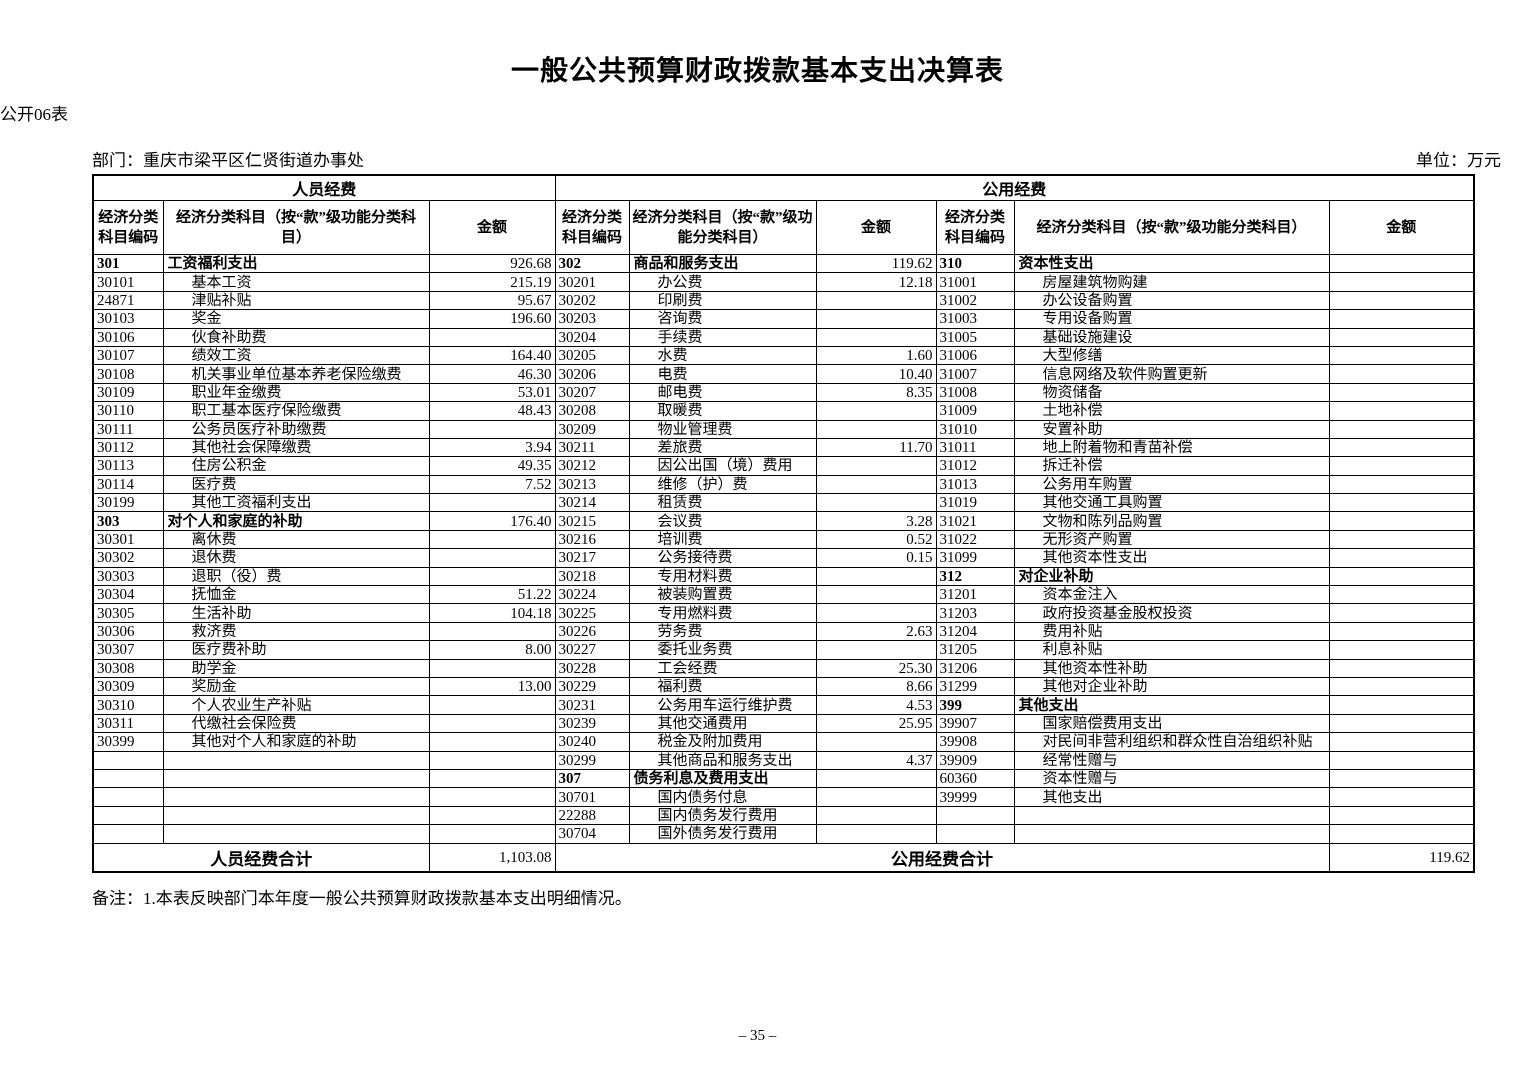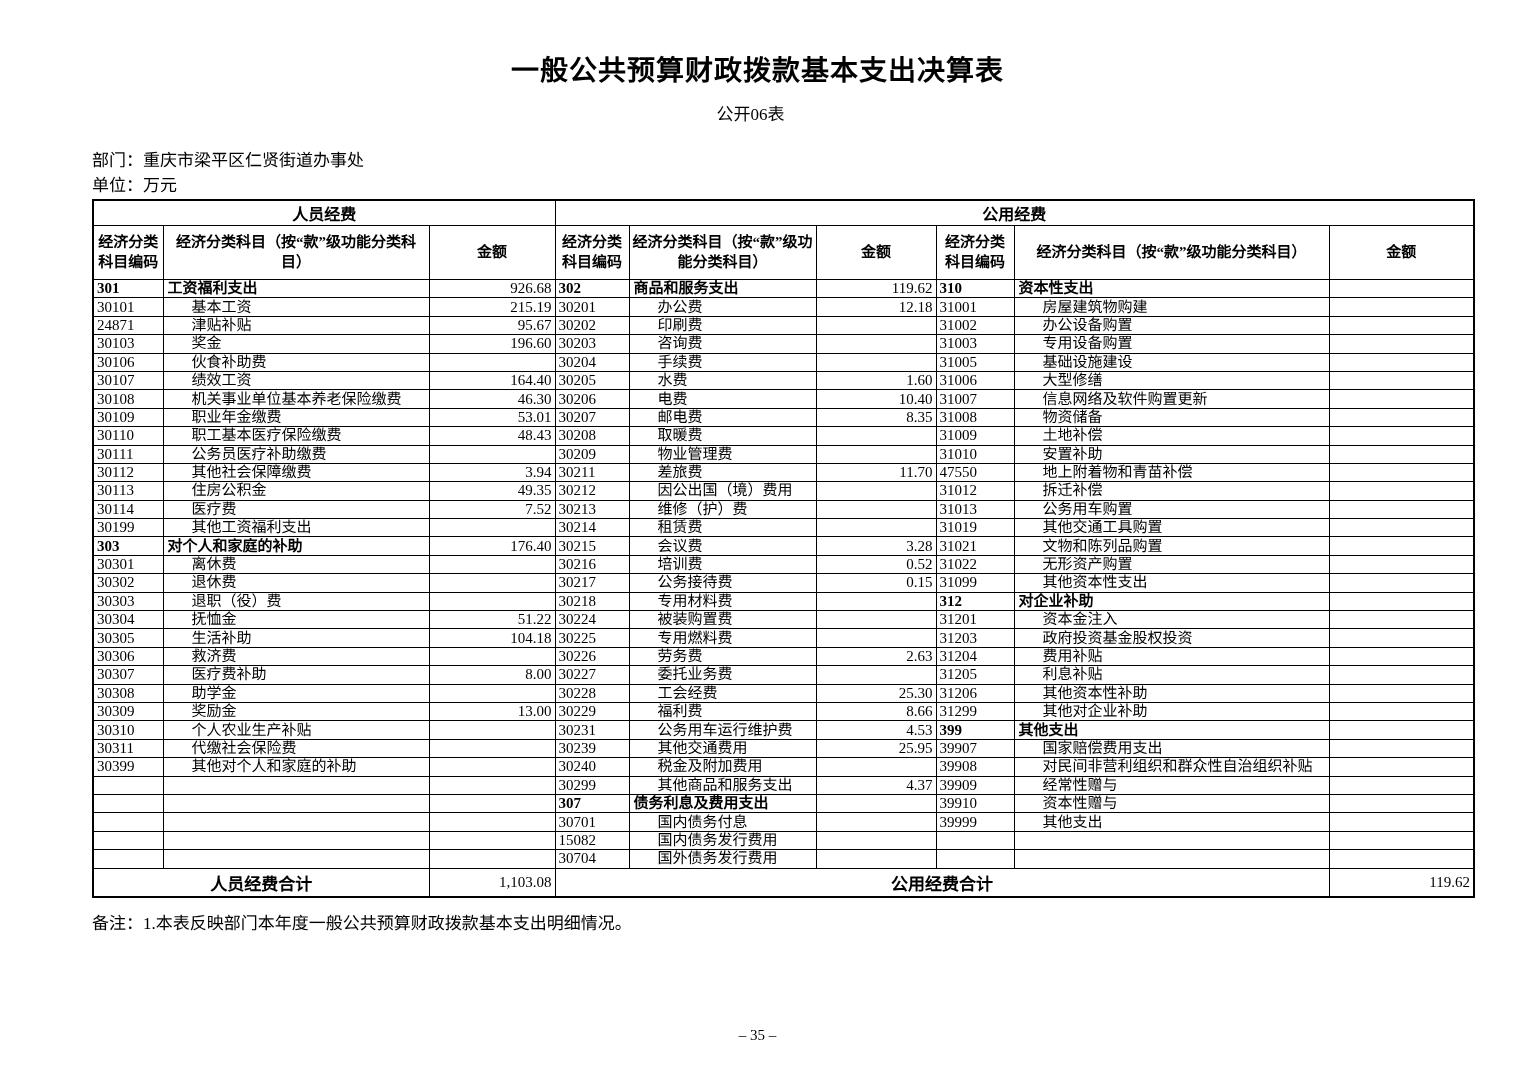--- a/index.html
+++ b/index.html
@@ -3,23 +3,23 @@
 <meta charset="utf-8">
 <style>
   * { box-sizing: border-box; }
   html,body { margin:0; padding:0; }
   body {
     width:1515px; height:1069px; overflow:hidden; position:relative;
     background:#ffffff; color:#000000;
     font-family:"Liberation Serif","DejaVu Serif",serif;
   }
   .title { padding-top:48px; text-align:center; font-size:28px; font-weight:700; letter-spacing:1px; }
-  .form-no { margin-top:12px; padding-right:14px; text-align:center; font-size:17px; }
+  .form-no { margin-top:12px; padding-right:14px; text-align:left; font-size:17px; }
   .meta { display:flex; justify-content:space-between; margin-top:21px; margin-bottom:3px;
-          padding:0 14px 0 92px; font-size:17px;flex-direction:column; }
+          padding:0 14px 0 92px; font-size:17px; }
   table.report { border-collapse:collapse; table-layout:fixed; margin-left:92px;
                  width:1381px; border:2px solid #000;padding-left:48px; }
   th, td { border:1px solid #000; overflow:hidden; }
   thead th { font-weight:700; text-align:center; padding:0 2px; }
   tr.ghead th { height:21px; font-size:16px; }
   tr.chead th { height:54px; font-size:15px; line-height:1.3; }
   tbody td { height:18.4px; font-size:15px; line-height:1; white-space:nowrap; padding:0; }
   td.code { padding-left:3px; text-align:left; }
   td.name { padding-left:4px; text-align:left; }
   td.name.detail { padding-left:28px; }
@@ -183,21 +183,21 @@
           <td class="name detail">安置补助</td>
           <td class="amount"></td>
         </tr>
         <tr>
           <td class="code">30112</td>
           <td class="name detail">其他社会保障缴费</td>
           <td class="amount">3.94</td>
           <td class="code">30211</td>
           <td class="name detail">差旅费</td>
           <td class="amount">11.70</td>
-          <td class="code">47550</td>
+          <td class="code">31011</td>
           <td class="name detail">地上附着物和青苗补偿</td>
           <td class="amount"></td>
         </tr>
         <tr>
           <td class="code">30113</td>
           <td class="name detail">住房公积金</td>
           <td class="amount">49.35</td>
           <td class="code">30212</td>
           <td class="name detail">因公出国（境）费用</td>
           <td class="amount"></td>
@@ -381,40 +381,40 @@
           <td class="name detail">经常性赠与</td>
           <td class="amount"></td>
         </tr>
         <tr>
           <td class="code"></td>
           <td class="name detail"></td>
           <td class="amount"></td>
           <td class="code sec">307</td>
           <td class="name sec">债务利息及费用支出</td>
           <td class="amount"></td>
-          <td class="code">39910</td>
+          <td class="code">60360</td>
           <td class="name detail">资本性赠与</td>
           <td class="amount"></td>
         </tr>
         <tr>
           <td class="code"></td>
           <td class="name detail"></td>
           <td class="amount"></td>
           <td class="code">30701</td>
           <td class="name detail">国内债务付息</td>
           <td class="amount"></td>
           <td class="code">39999</td>
           <td class="name detail">其他支出</td>
           <td class="amount"></td>
         </tr>
         <tr>
           <td class="code"></td>
           <td class="name detail"></td>
           <td class="amount"></td>
-          <td class="code">15082</td>
+          <td class="code">22288</td>
           <td class="name detail">国内债务发行费用</td>
           <td class="amount"></td>
           <td class="code"></td>
           <td class="name detail"></td>
           <td class="amount"></td>
         </tr>
         <tr>
           <td class="code"></td>
           <td class="name detail"></td>
           <td class="amount"></td>

